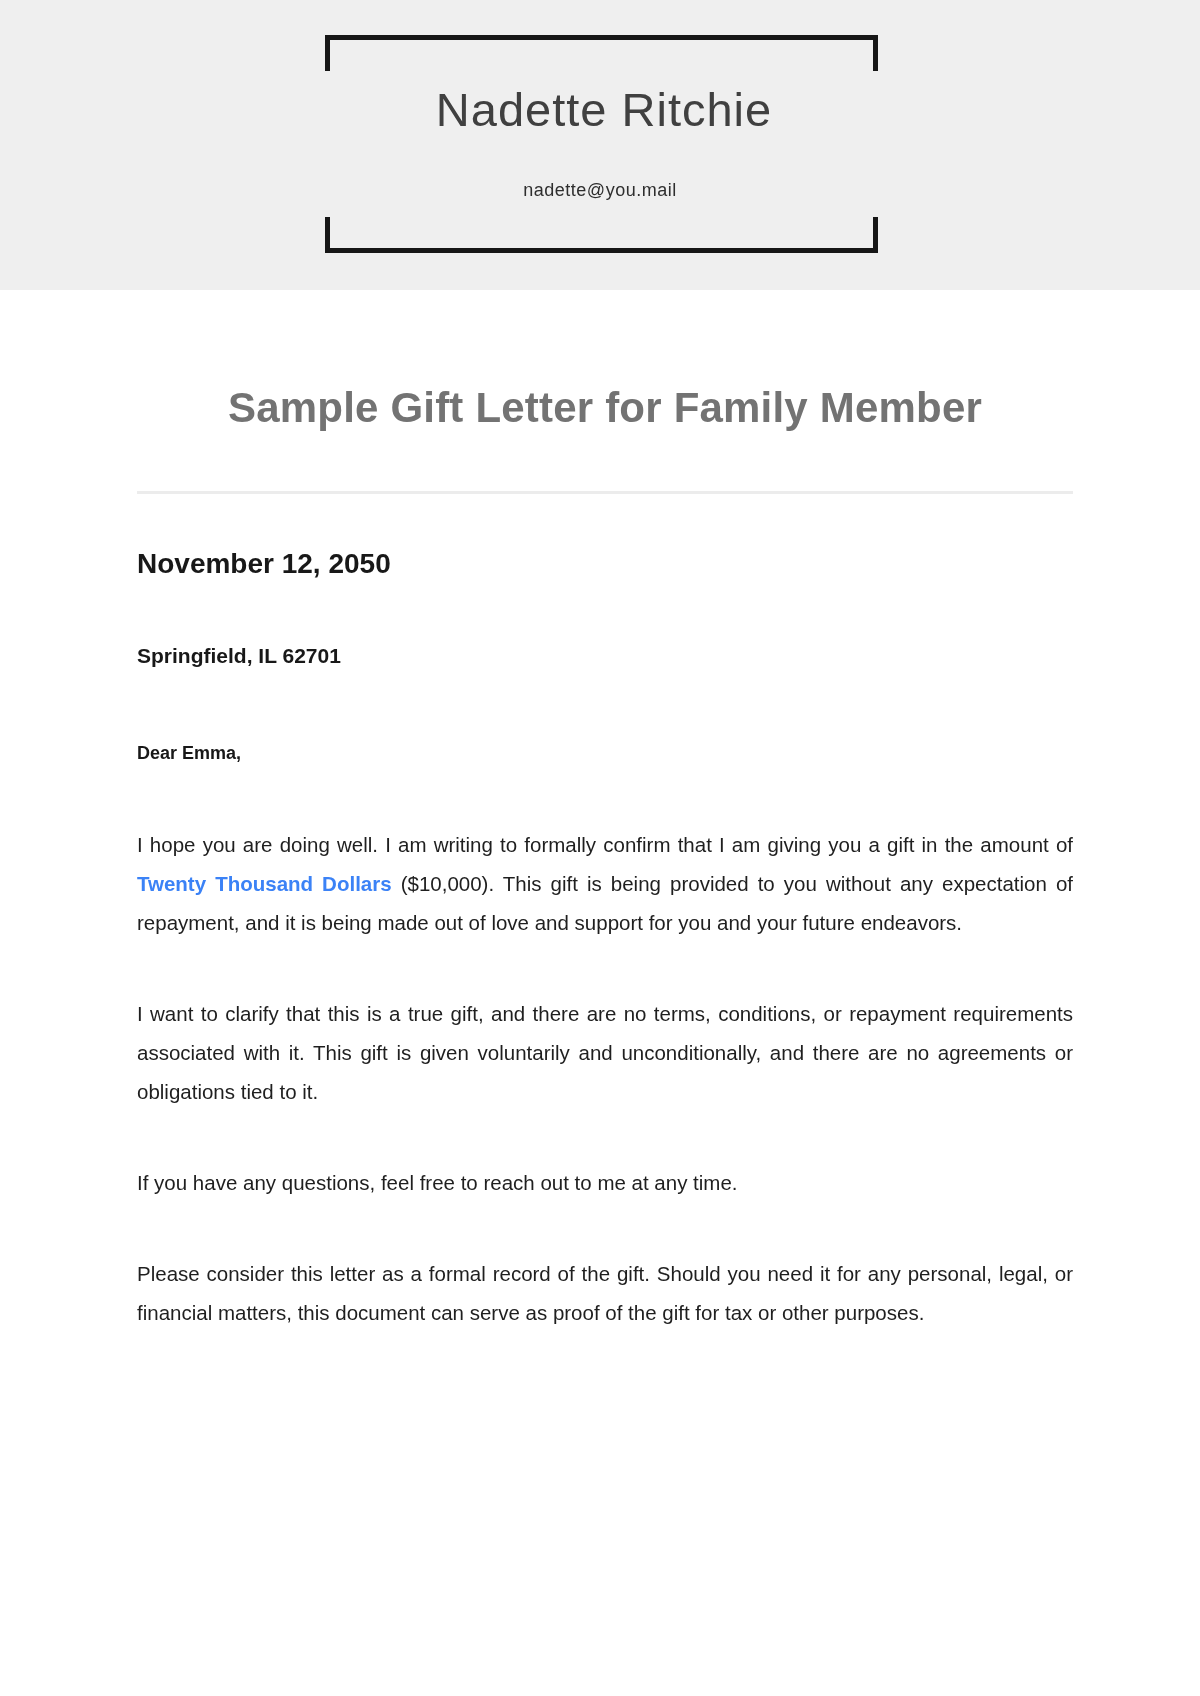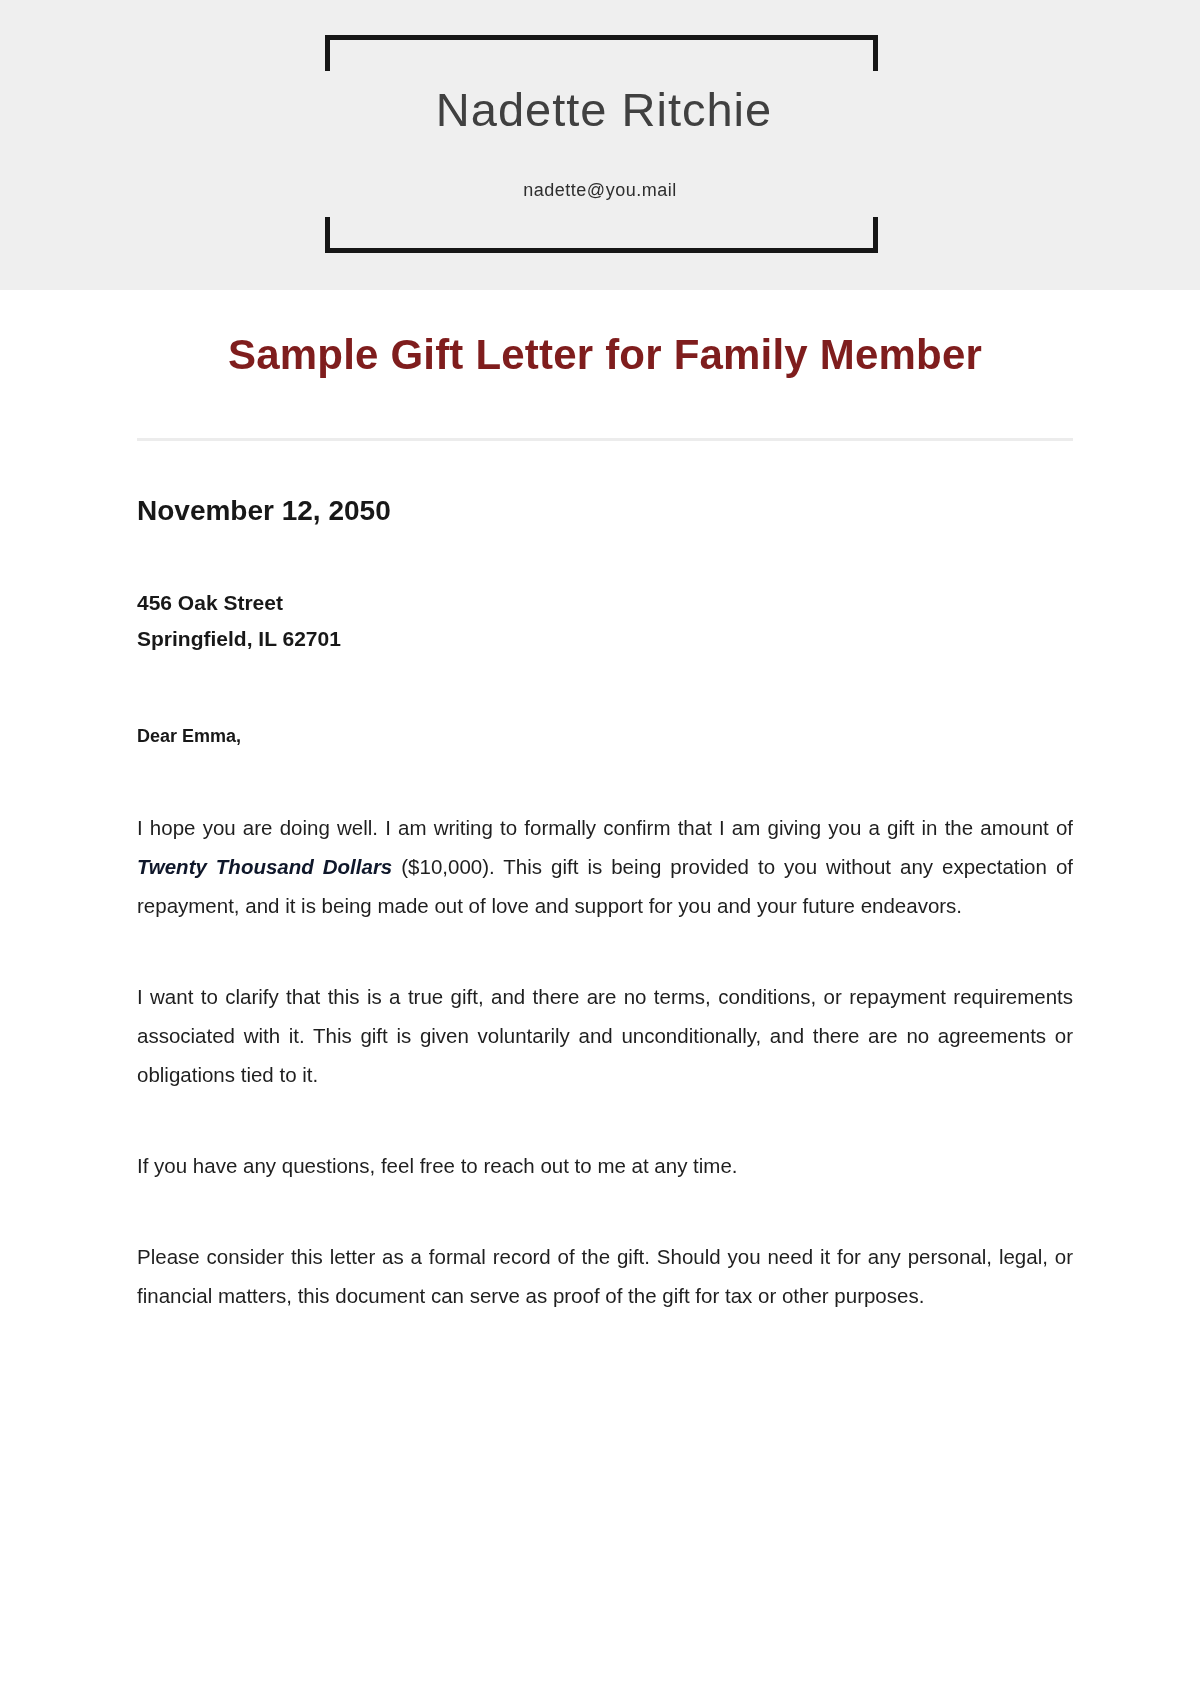--- a/index.html
+++ b/index.html
@@ -56,26 +56,26 @@
     font-weight: 400;
     letter-spacing: 0.5px;
     color: #2e2e2e;
   }
 
   
   .content {
     padding: 0 127px 0 137px; 
   }
   .doc-title {
-    margin-top: 40px;
+    margin-top: 93px;
     text-align: center;
     font-size: 42px;
     line-height: 50px;
     font-weight: 700;
-    color: #7f1d1d;
+    color: #737373;
     letter-spacing: 0.2px;
   }
   .divider {
     height: 3px;
     background: #ececec;
     margin-top: 58px;
   }
   .date-line {
     margin-top: 55px;
     font-size: 28px;
@@ -98,21 +98,21 @@
     color: #181818;
   }
   .body-paragraph {
     margin: 52px 0 0 0;
     font-size: 20.5px;
     line-height: 39px;
     text-align: justify;
     color: #1f1f1f;
   }
   .body-paragraph:first-of-type { margin-top: 57px; }
-  .bold-inline { font-weight: 700; color: #0f172a; font-style: italic; }
+  .bold-inline { font-weight: 700; color: #3b82f6; }
 </style>
 </head>
 <body>
 
 <div class="page">
 
   <div class="letterhead">
     <div class="frame">
       <div class="bar top"></div>
       <div class="bar bottom"></div>
@@ -127,21 +127,20 @@
 
   <div class="content">
 
     <h1 class="doc-title">Sample Gift Letter for Family Member</h1>
 
     <div class="divider"></div>
 
     <div class="date-line">November 12, 2050</div>
 
     <div class="address-block">
-      <div>456 Oak Street</div>
       <div>Springfield, IL 62701</div>
     </div>
 
     <div class="salutation">Dear Emma,</div>
 
     <p class="body-paragraph"><span>I hope you are doing well. I am writing to formally confirm that I am giving you a gift in the amount of </span><span class="bold-inline">Twenty Thousand Dollars</span><span> ($10,000). This gift is being provided to you without any expectation of repayment, and it is being made out of love and support for you and your future endeavors.</span></p>
 
     <p class="body-paragraph">I want to clarify that this is a true gift, and there are no terms, conditions, or repayment requirements associated with it. This gift is given voluntarily and unconditionally, and there are no agreements or obligations tied to it.</p>
 
     <p class="body-paragraph">If you have any questions, feel free to reach out to me at any time.</p>

